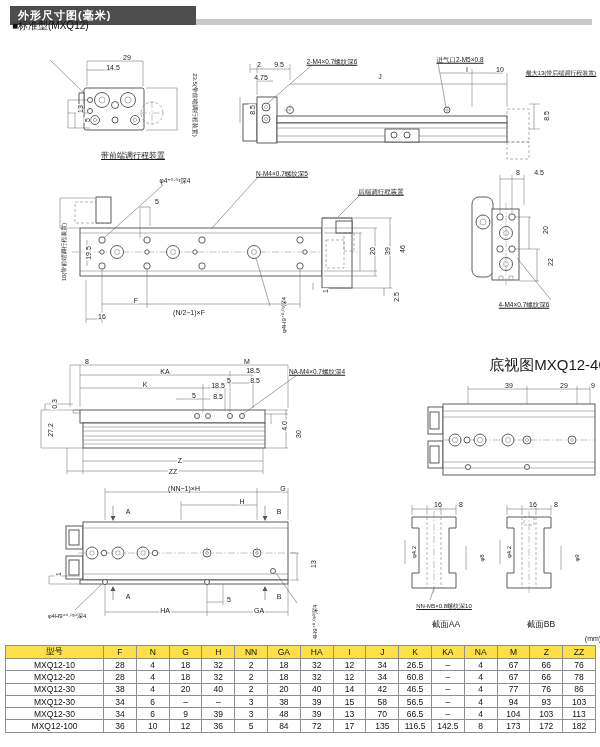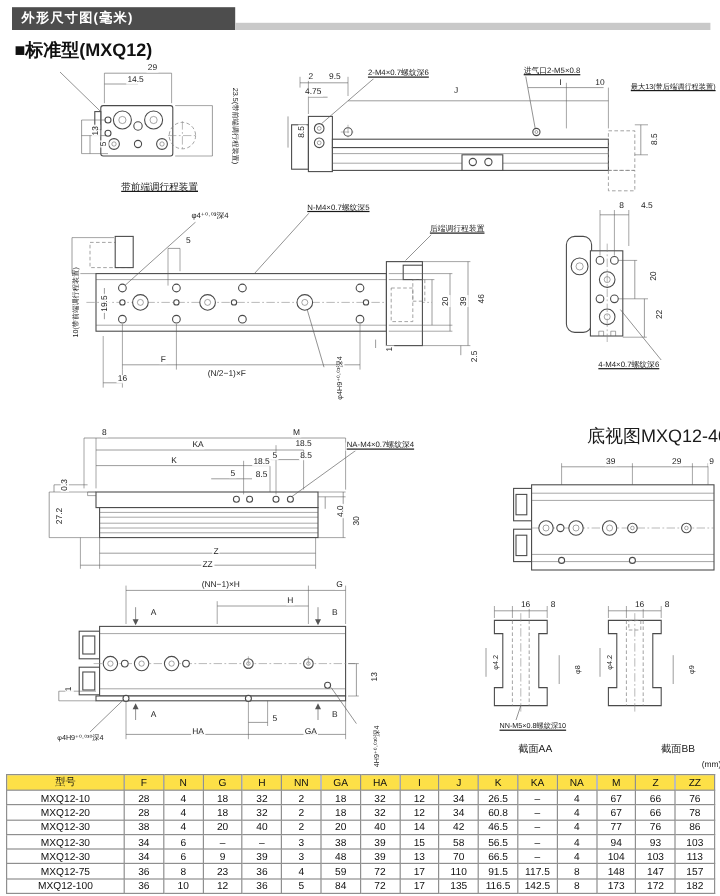--- a/index.html
+++ b/index.html
@@ -1,21 +1,21 @@
 <!DOCTYPE html>
 <html><head>
 <meta charset="utf-8">
 <style>
   html,body{margin:0;padding:0;background:#e8e8e8;}
   .page{position:relative;width:600px;height:747px;background:#ffffff;
         font-family:"Liberation Sans","DejaVu Sans",sans-serif;overflow:hidden;margin:0 auto;}
   .title-bar{position:absolute;left:10px;top:6px;width:178px;height:19px;background:#4d4d4d;
              color:#fff;font-size:11px;font-weight:bold;line-height:19px;padding-left:8px;letter-spacing:1px;}
   .title-strip{position:absolute;left:196px;top:19px;width:396px;height:6px;background:#c9c9c9;}
-  .subtitle{position:absolute;left:12px;top:33px;font-size:15px;color:#111;font-weight:bold;}
+  .subtitle{position:absolute;left:12px;top:19px;font-size:10px;color:#111;}
   .geo{position:absolute;left:0;top:0;}
   .part{fill:#ffffff;stroke:#4a4a4a;stroke-width:0.9;}
   .thin{fill:none;stroke:#5a5a5a;stroke-width:0.45;}
   .hid{fill:none;stroke:#808080;stroke-width:0.6;stroke-dasharray:3 2;}
   .cl{fill:none;stroke:#8a8a8a;stroke-width:0.5;stroke-dasharray:7 2 1.5 2;}
   .dim{fill:none;stroke:#6a6a6a;stroke-width:0.55;}
   .ln{fill:none;stroke:#5a5a5a;stroke-width:0.55;}
   .labels{position:absolute;left:0;top:0;width:600px;height:747px;pointer-events:none;margin-left:12px;}
   .dim-label{position:absolute;font-size:7px;color:#1a1a1a;white-space:nowrap;line-height:1;
              background:rgba(255,255,255,0.88);padding:0 1px;transform:translate(-50%,-50%);}
@@ -430,21 +430,21 @@
       <span class="dim-label" style="left: 426px; top: 504px; font-size: 7px; transform: translate(-50%, -50%);">16</span>
       <span class="dim-label" style="left: 449px; top: 504px; font-size: 7px; transform: translate(-50%, -50%);">8</span>
       <span class="dim-label" style="left: 521px; top: 504px; font-size: 7px; transform: translate(-50%, -50%);">16</span>
       <span class="dim-label" style="left: 544px; top: 504px; font-size: 7px; transform: translate(-50%, -50%);">8</span>
       <span class="dim-label" style="left: 402px; top: 552px; font-size: 6px; transform: translate(-50%, -50%) rotate(-90deg);">φ4.2</span>
       <span class="dim-label" style="left: 470px; top: 558px; font-size: 6px; transform: translate(-50%, -50%) rotate(-90deg);">φ8</span>
       <span class="dim-label" style="left: 497px; top: 552px; font-size: 6px; transform: translate(-50%, -50%) rotate(-90deg);">φ4.2</span>
       <span class="dim-label" style="left: 565px; top: 558px; font-size: 6px; transform: translate(-50%, -50%) rotate(-90deg);">φ9</span>
       <span class="dim-label ul" style="left: 432px; top: 606px; font-size: 6px; transform: translate(-50%, -50%);">NN-M5×0.8螺纹深10</span>
       <span class="dim-label" style="left: 434px; top: 624px; font-size: 8.5px; transform: translate(-50%, -50%);">截面AA</span>
-      <span class="dim-label" style="left: 553px; top: 624px; font-size: 8.5px; transform: translate(-50%, -50%);">截面BB</span>
+      <span class="dim-label" style="left: 529px; top: 624px; font-size: 8.5px; transform: translate(-50%, -50%);">截面BB</span>
       <span class="dim-label" style="left: 581px; top: 638px; font-size: 7px; transform: translate(-50%, -50%);">(mm)</span>
     </div>
 
   <table class="dim-table">
     <colgroup id="table-cols">
         <col style="width: 98px;">
         <col style="width: 32.8px;">
         <col style="width: 32.8px;">
         <col style="width: 32.8px;">
         <col style="width: 32.8px;">
@@ -565,38 +565,20 @@
           <td>13</td>
           <td>70</td>
           <td>66.5</td>
           <td>–</td>
           <td>4</td>
           <td>104</td>
           <td>103</td>
           <td>113</td>
         </tr>
         <tr>
-          <td>MXQ12-75</td>
-          <td>36</td>
-          <td>8</td>
-          <td>23</td>
-          <td>36</td>
-          <td>4</td>
-          <td>59</td>
-          <td>72</td>
-          <td>17</td>
-          <td>110</td>
-          <td>91.5</td>
-          <td>117.5</td>
-          <td>8</td>
-          <td>148</td>
-          <td>147</td>
-          <td>157</td>
-        </tr>
-        <tr>
           <td>MXQ12-100</td>
           <td>36</td>
           <td>10</td>
           <td>12</td>
           <td>36</td>
           <td>5</td>
           <td>84</td>
           <td>72</td>
           <td>17</td>
           <td>135</td>

